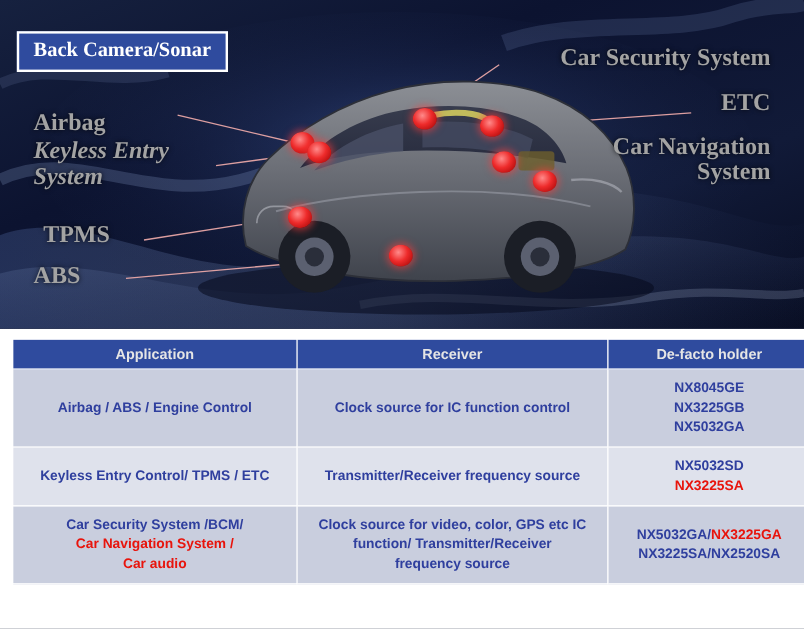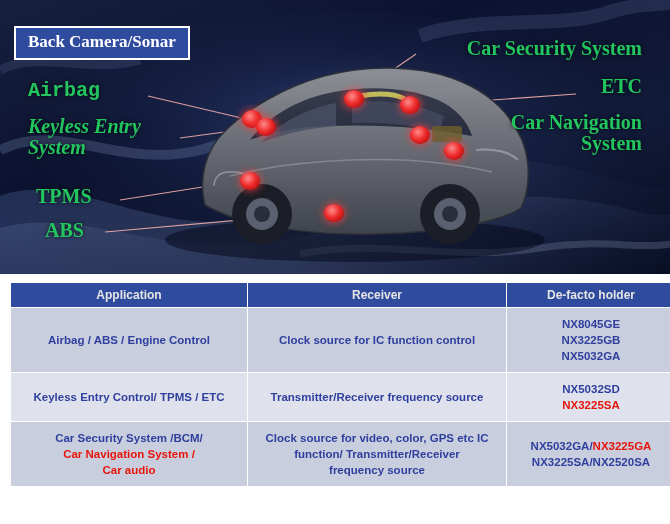--- a/index.html
+++ b/index.html
@@ -49,21 +49,21 @@
     color: #ffffff;
     font-size: 17px;
     font-weight: bold;
     font-family: "Liberation Serif", serif;
     white-space: nowrap;
     letter-spacing: 0px;
   }
 
   .callout {
     position: absolute;
-    color: #22c55e;
+    color: #a3a3a3;
     font-family: "Liberation Serif", serif;
     font-size: 20px;
     font-weight: bold;
     line-height: 21px;
     z-index: 7;
     white-space: pre-line;
     text-shadow: 0 0 4px rgba(0,0,0,0.8);
   }
   .callout.right { text-align: right; }
 
@@ -205,25 +205,25 @@
     <div class="hotspot" style="left:324px; top:204px;"></div>
     <div class="hotspot" style="left:344px; top:90px;"></div>
     <div class="hotspot" style="left:400px; top:96px;"></div>
     <div class="hotspot" style="left:410px; top:126px;"></div>
     <div class="hotspot" style="left:444px; top:142px;"></div>
 
     <div id="title-box">
       <span class="title-text">Back Camera/Sonar</span>
     </div>
 
-    <div class="callout" style="left:28px; top:80px;font-family:Liberation Mono, monospace;">Airbag</div>
+    <div class="callout" style="left:28px; top:92px;">Airbag</div>
     <div class="callout" style="left:28px; top:116px;font-style:italic;">Keyless Entry
 System</div>
     <div class="callout" style="left:36px; top:186px;">TPMS</div>
-    <div class="callout" style="left:45px; top:220px;">ABS</div>
+    <div class="callout" style="left:28px; top:220px;">ABS</div>
 
     <div class="callout right" style="right:28px; top:38px;">Car Security System</div>
     <div class="callout right" style="right:28px; top:76px;">ETC</div>
     <div class="callout right" style="right:28px; top:112px;">Car Navigation
 System</div>
   </div>
 
   <div id="table-wrap">
     <table class="spec">
       <thead>

